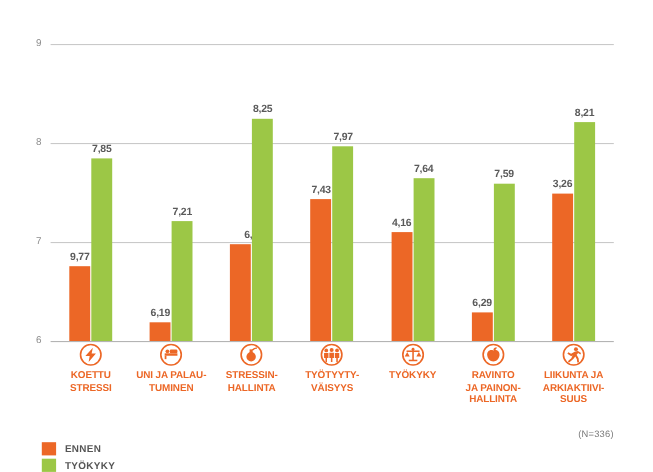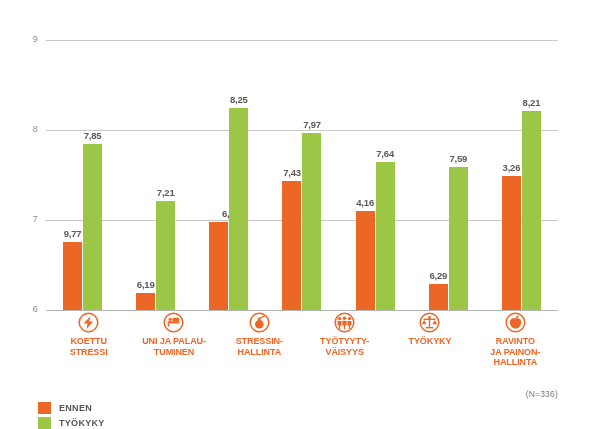--- a/index.html
+++ b/index.html
@@ -343,20 +343,32 @@
           <svg width="21" height="21" viewBox="0 0 21 21">
             <circle cx="10.5" cy="10.5" r="9.3" fill="none" stroke="#ec6726" stroke-width="1.5"></circle>
             <path d="M10.5 6.6 C7.6 5.2 4.4 7.4 4.9 11 C5.3 14.2 7.6 16.6 10.5 16.6 C13.4 16.6 15.7 14.2 16.1 11 C16.6 7.4 13.4 5.2 10.5 6.6 Z" fill="#ec6726"></path>
             <path d="M10.5 6.4 C10.5 4.6 11.8 3.6 13.6 3.6 C13.6 5.4 12.3 6.4 10.5 6.4 Z" fill="#ec6726"></path>
           </svg>
         </span>
         <div class="cat-label">RAVINTO
 JA PAINON-
 HALLINTA</div>
       </div>
+      <div class="cat">
+        <span class="cat-icon">
+          <svg width="21" height="21" viewBox="0 0 21 21">
+            <circle cx="10.5" cy="10.5" r="9.3" fill="none" stroke="#ec6726" stroke-width="1.5"></circle>
+            <circle cx="12.6" cy="5.4" r="1.8" fill="#ec6726"></circle>
+            <path d="M11.8 7.6 L8.2 9.6 L5.6 8.2 L4.8 9.6 L8.4 11.8 L9.6 11 L8.4 13.6 L5.2 16.4 L6.4 17.6 L10.2 14.4 L12 12 L13.4 14.6 L13.8 17.6 L15.4 17.4 L15 13.6 L13.2 10.4 L14.6 9 L16.6 10.2 L17.2 8.8 L14.4 7.1 Z" fill="#ec6726"></path>
+          </svg>
+        </span>
+        <div class="cat-label">LIIKUNTA JA
+ARKIAKTIIVI-
+SUUS</div>
+      </div>
     </div>
 
   <div class="legend">
     <div class="legend-row">
       <span class="legend-swatch ennen"></span>
       <span class="legend-label">ENNEN</span>
     </div>
     <div class="legend-row">
       <span class="legend-swatch jalkeen"></span>
       <span class="legend-label">TYÖKYKY</span>

